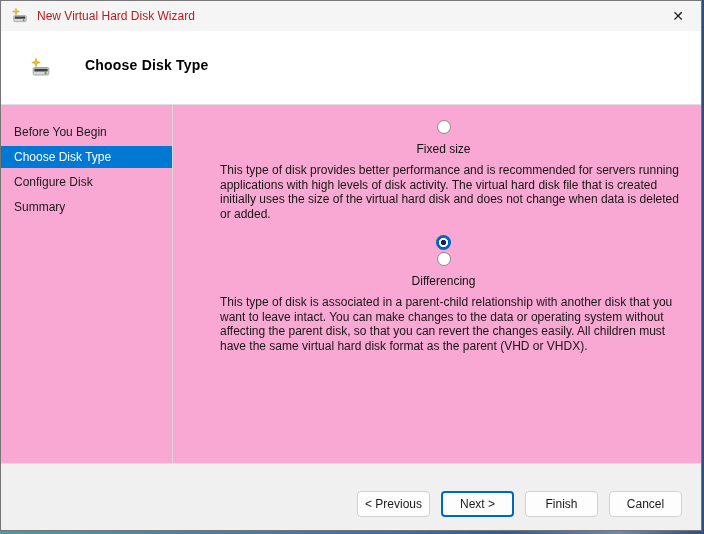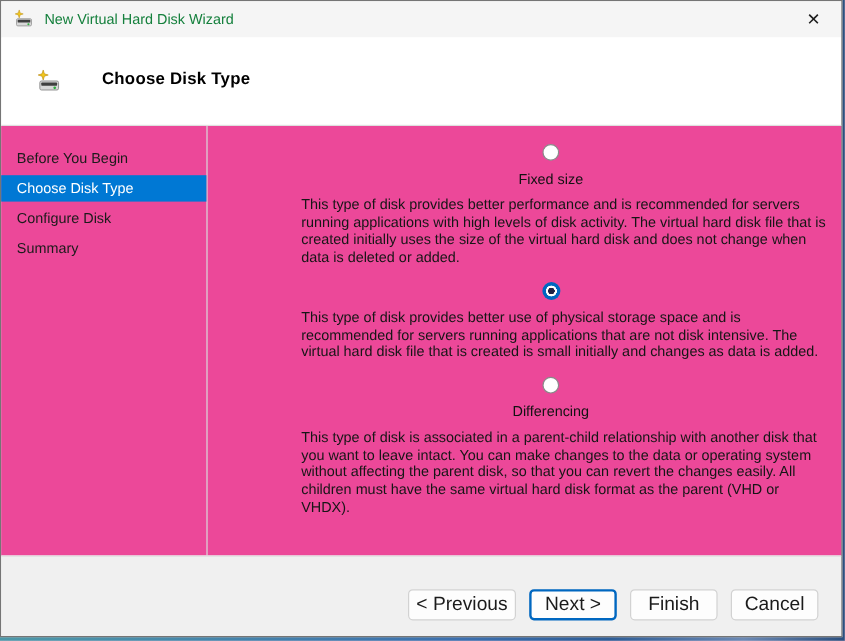--- a/index.html
+++ b/index.html
@@ -14,39 +14,39 @@
     position:absolute; left:0; top:0; width:702px; height:531px;
     background:#f0f0f0; border:1px solid #757575;
     display:flex; flex-direction:column;
   }
 
   
   .titlebar {
     height:30px; background:#f5f5f5; display:flex; align-items:center;
     padding-left:11px; flex-shrink:0;
   }
-  .titlebar .title { font-size:12px; color:#15803d; margin-left:9px; }
+  .titlebar .title { font-size:12px; color:#b91c1c; margin-left:9px; }
   .close-btn {
     margin-left:auto; width:46px; height:30px; display:flex; align-items:center;
     justify-content:center; font-size:14px; color:#1a1a1a; cursor:default;
   }
 
   
   .header {
     height:74px; background:#ffffff; border-bottom:1px solid #dfdfdf;
     position:relative; flex-shrink:0;
   }
   .header .hicon { position:absolute; left:30px; top:27px; }
   .header h1 {
     position:absolute; left:84px; top:26px; font-size:14px; font-weight:bold;
     color:#000; letter-spacing:0.2px;
   }
 
   
-  .body { display:flex; flex:1; background:#ec4899; min-height:0;gap:31px; }
+  .body { display:flex; flex:1; background:#f9a8d4; min-height:0; }
   .sidebar {
     width:172px; flex-shrink:0; border-right:1px solid #d9d9d9; padding-top:16px;
   }
   .nav-item {
     font-size:12px; color:#1b1b1b; padding:4px 4px 4px 13px; margin-bottom:3px;
     cursor:default; white-space:nowrap;
   }
   .nav-item.active { background:#0078d4; color:#ffffff; }
 
   .content { flex:1; padding:13px 12px 0 25px; font-size:12px; color:#1a1a1a; }
@@ -66,21 +66,21 @@
   }
 
   
   .footer {
     height:67px; flex-shrink:0; background:#f0f0f0; border-top:1px solid #e0e0e0;
     display:flex; justify-content:flex-end; align-items:flex-start;
     gap:11px; padding:27px 19px 0 0;
   }
   .btn {
     min-width:73px; height:26px; border-radius:4px; border:1px solid #d2d2d2;
-    background:#fdfdfd; font-size:16px; color:#1b1b1b;
+    background:#fdfdfd; font-size:12px; color:#1b1b1b;
     display:flex; align-items:center; justify-content:center; cursor:default;
     padding:1px 6px;
   }
   .btn.default { border:2px solid #0067c0;text-align:center; }
 </style>
 </head>
 <body>
 
 <div class="screen">
   <div class="window">
@@ -128,21 +128,20 @@
             <span class="radio"></span>
             <span class="option-label">Fixed size</span>
           </div>
           <div class="option-desc">This type of disk provides better performance and is recommended for servers running applications with high levels of disk activity. The virtual hard disk file that is created initially uses the size of the virtual hard disk and does not change when data is deleted or added.</div>
         </div>
 
         <div>
           <div class="option-row">
             <span class="radio selected"></span>
           </div>
-          <div class="option-desc">This type of disk provides better use of physical storage space and is recommended for servers running applications that are not disk intensive. The virtual hard disk file that is created is small initially and changes as data is added.</div>
         </div>
 
         <div>
           <div class="option-row">
             <span class="radio"></span>
             <span class="option-label">Differencing</span>
           </div>
           <div class="option-desc">This type of disk is associated in a parent-child relationship with another disk that you want to leave intact. You can make changes to the data or operating system without affecting the parent disk, so that you can revert the changes easily. All children must have the same virtual hard disk format as the parent (VHD or VHDX).</div>
         </div>
       </div>

